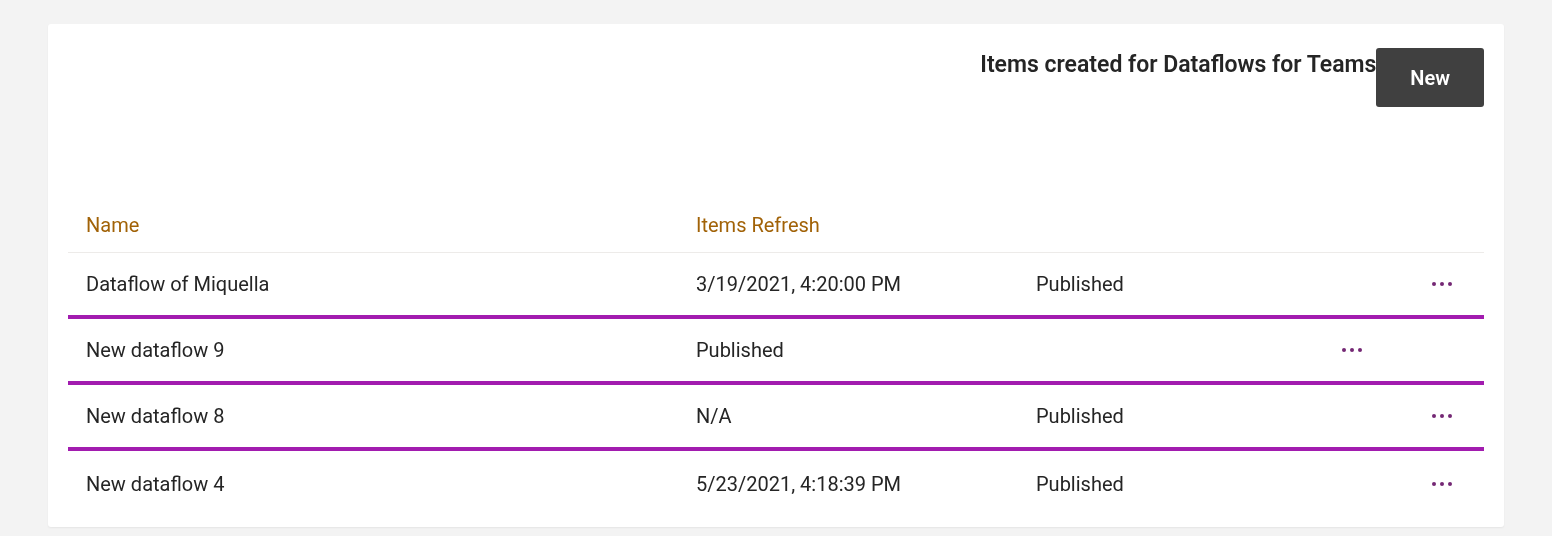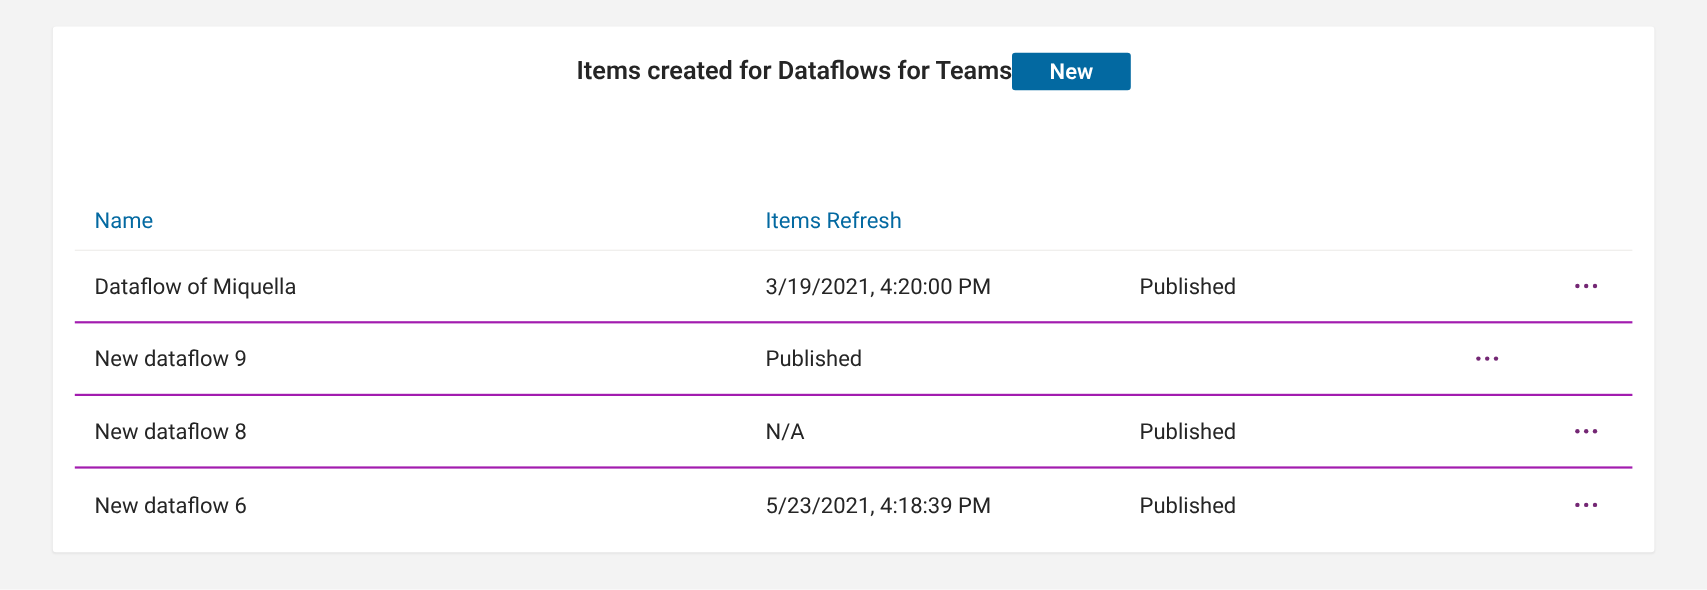--- a/index.html
+++ b/index.html
@@ -11,61 +11,61 @@
       min-height: 536px;
     }
     .card {
       background: #fff;
       border-radius: 3px;
       box-shadow: 0 1px 2px rgba(0,0,0,0.06);
       padding: 24px 20px 10px 20px;
     }
     .card-header {
       display: flex;
-      justify-content: center;
+      justify-content: flex-end;
       align-items: flex-start;
       margin-bottom: 90px;
     }
     .page-title {
       font-size: 23px;
       font-weight: 600;
       color: #252525;
       line-height: 1.3;
       padding-top: 2px;
     }
     .new-button {
-      background: #0369a1;
+      background: #404040;
       color: #fff;
       border: none;
       padding: 0 34px;
-      height: 34px;
+      height: 59px;
       font-size: 20px;
       font-weight: 600;
       border-radius: 3px;
       cursor: pointer;
       font-family: inherit;
     }
 
     .table-wrap { width: 100%; }
     .row {
       display: grid;
       grid-template-columns: 610px 340px 340px 1fr;
       align-items: center;
-      border-bottom: 2px solid #a21caf;
+      border-bottom: 4px solid #a21caf;
       min-height: 66px;
       padding: 0 18px;
     }
     .row.header-row {
       border-bottom: 1px solid #edebe9;
       min-height: 56px;
     }
     .row.last { border-bottom: none; }
     .col-header {
       font-size: 20px;
-      color: #0369a1;
+      color: #a16207;
       font-weight: 400;
     }
     .cell {
       font-size: 20px;
       color: #252525;
       font-weight: 400;
     }
     .actions-cell {
       display: flex;
       justify-content: flex-end;
@@ -144,21 +144,21 @@
           <span style="display:inline-flex;gap:4px;">
             <span class="dot"></span>
               <span class="dot"></span>
               <span class="dot"></span>
           </span>
         </button>
       </div>
     </div>
 
     <div class="row last">
-      <div class="cell">New dataflow 6</div>
+      <div class="cell">New dataflow 4</div>
       <div class="cell">5/23/2021, 4:18:39 PM</div>
       <div class="cell">Published</div>
       <div class="actions-cell">
         <button class="more-button">
           <span style="display:inline-flex;gap:4px;">
             <span class="dot"></span>
               <span class="dot"></span>
               <span class="dot"></span>
           </span>
         </button>

